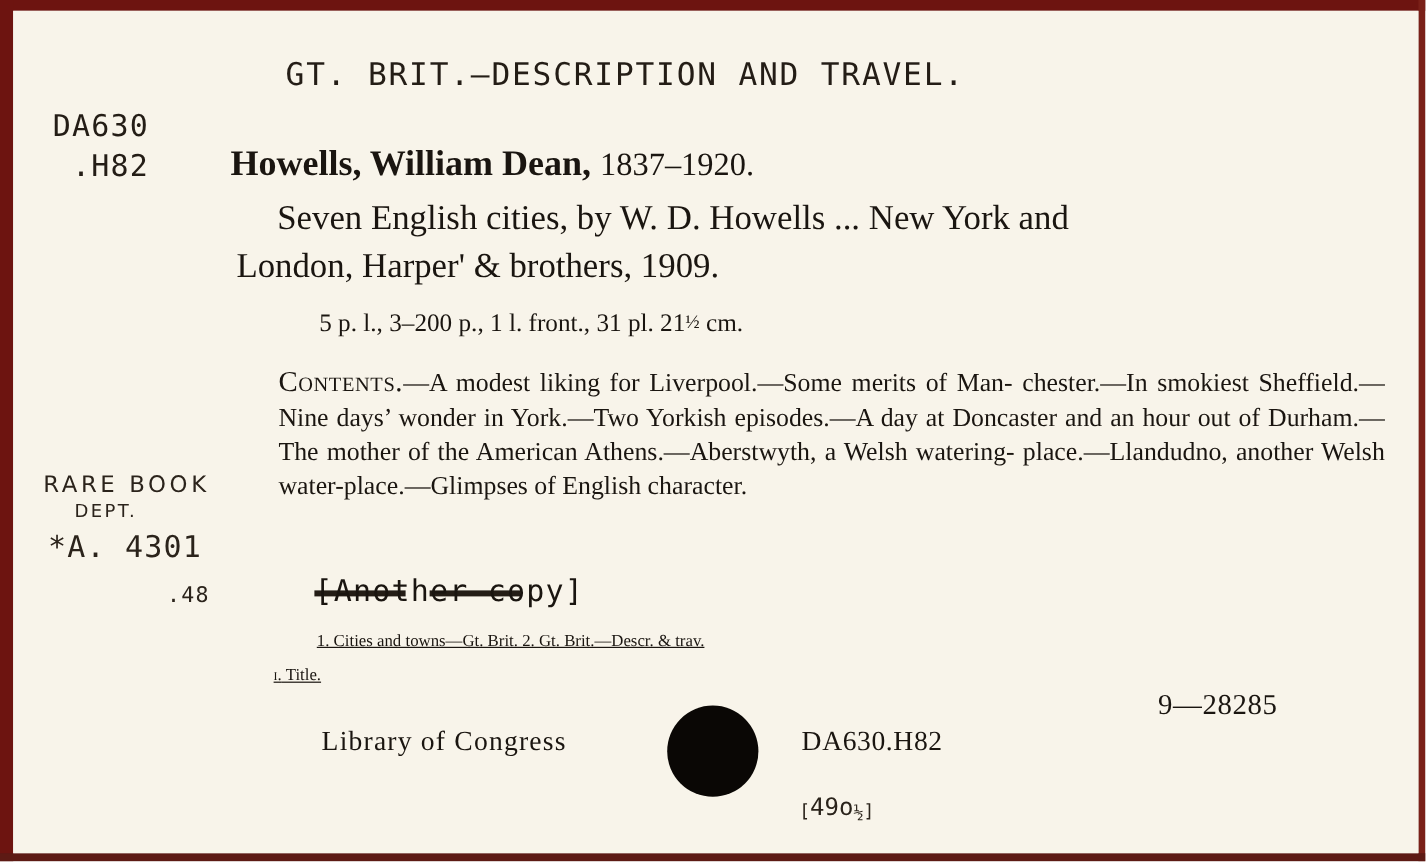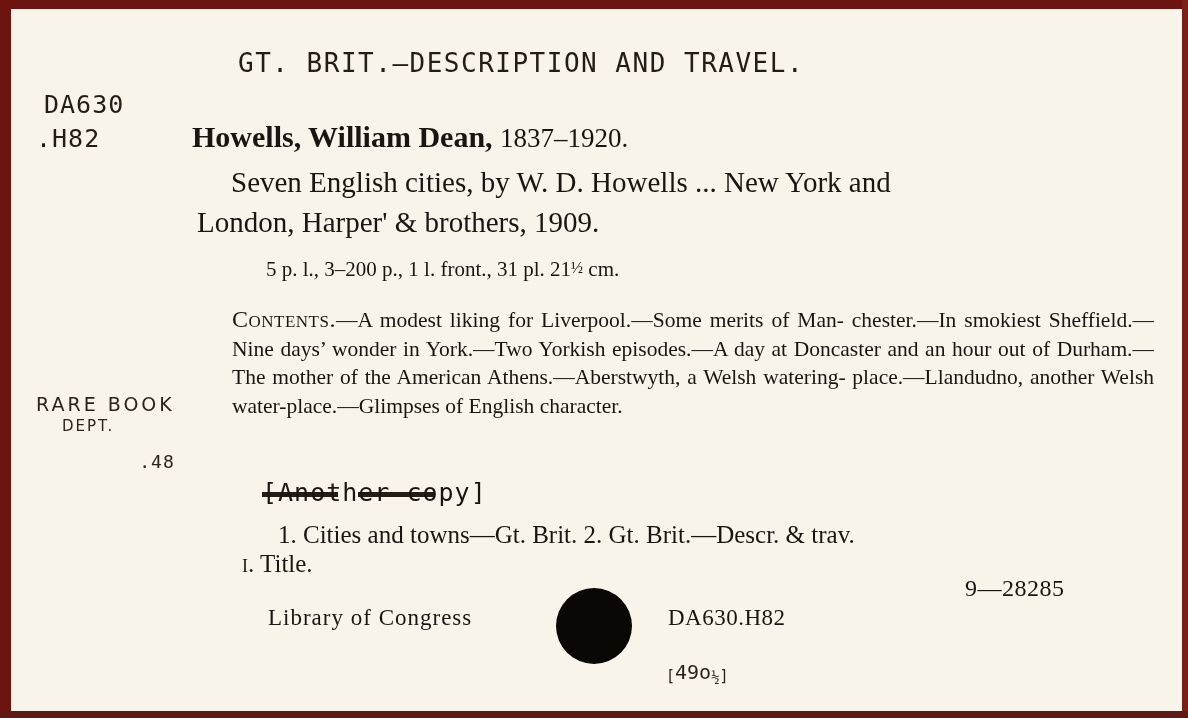--- a/index.html
+++ b/index.html
@@ -53,20 +53,21 @@
 
   
   .callnum {
     position: absolute;
     left: 44px; top: 88px;
     font-family: "DejaVu Sans Mono", monospace;
     font-size: 25px;
     line-height: 34px;
     color: #241d16;
     letter-spacing: 1px;
+    text-align: right;
   }
   .callnum div { white-space: nowrap; }
   .callnum .l2 { margin-left: -8px; }
 
   
   .rare {
     position: absolute;
     left: 36px; top: 393px;
     font-family: "DejaVu Sans", sans-serif;
     color: #2b231b;
@@ -154,24 +155,25 @@
     position: absolute;
     height: 5px;
     background: #241d16;
     top: 492px;
   }
   .dash1 { left: 262px; width: 76px; }
   .dash2 { left: 358px; width: 76px; }
 
   .tracing {
     position: absolute;
-    left: 242px; top: 520px;
+    left: 228px; top: 520px;
     width: 900px;
-    font-size: 25px;
+    font-size: 14px;
     line-height: 29px;
+    text-decoration: underline;
   }
   .tracing .ln1 { margin-left: 36px; display: block; }
   .tracing .ln2 { display: block; }
   .tracing .roman { font-variant: small-caps; }
 
   .lc {
     position: absolute;
     left: 268px; top: 605px;
     font-size: 23px;
     letter-spacing: 1px;
@@ -224,20 +226,21 @@
   <div class="heading">GT. BRIT.—DESCRIPTION AND TRAVEL.</div>
 
   <div class="callnum">
     <div>DA630</div>
     <div class="l2">.H82</div>
   </div>
 
   <div class="rare">
     <div class="r1">RARE BOOK</div>
     <div class="r2">DEPT.</div>
+    <div class="r3">*A. 4301</div>
     <div class="r4">.48</div>
   </div>
 
   <div class="author">
     <b>Howells, William Dean,</b>
     <span class="dates">1837–1920.</span>
   </div>
 
   <div class="title">
     <span>Seven English cities, by W. D. Howells ...   New York and</span>

